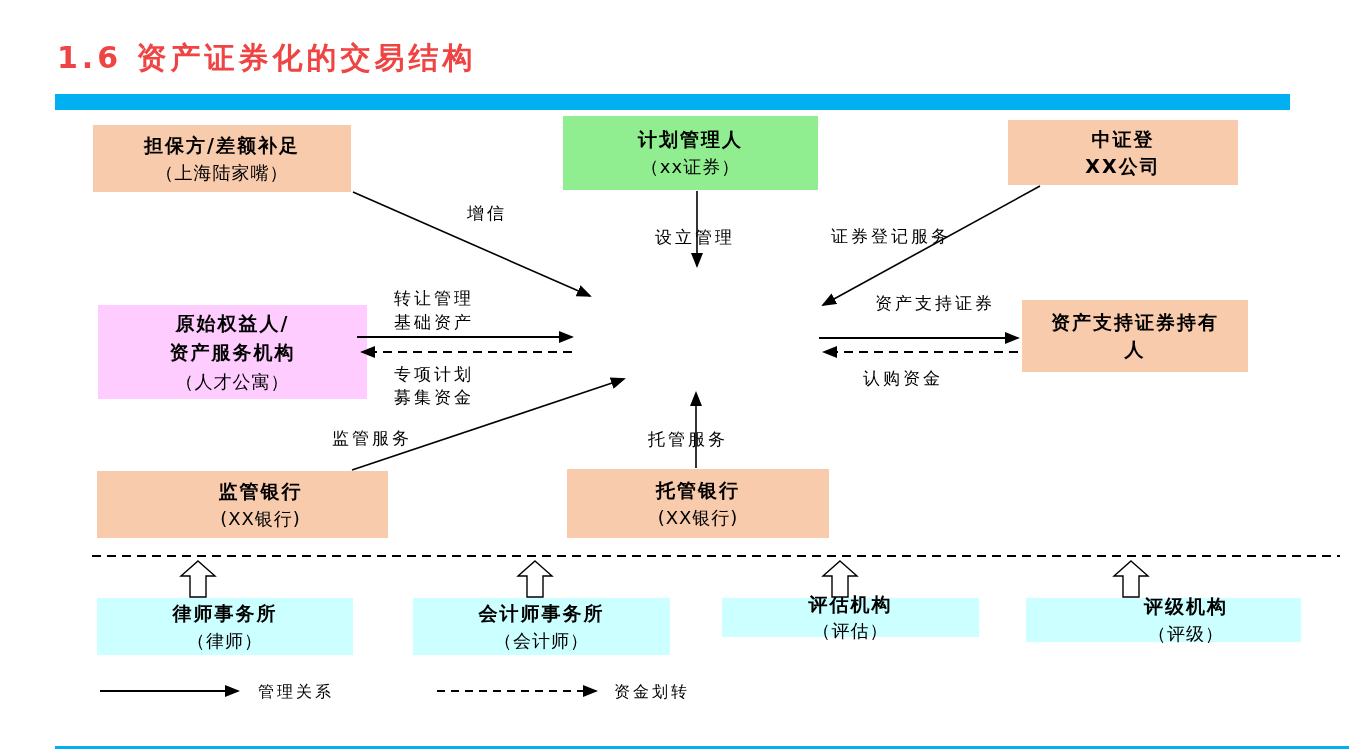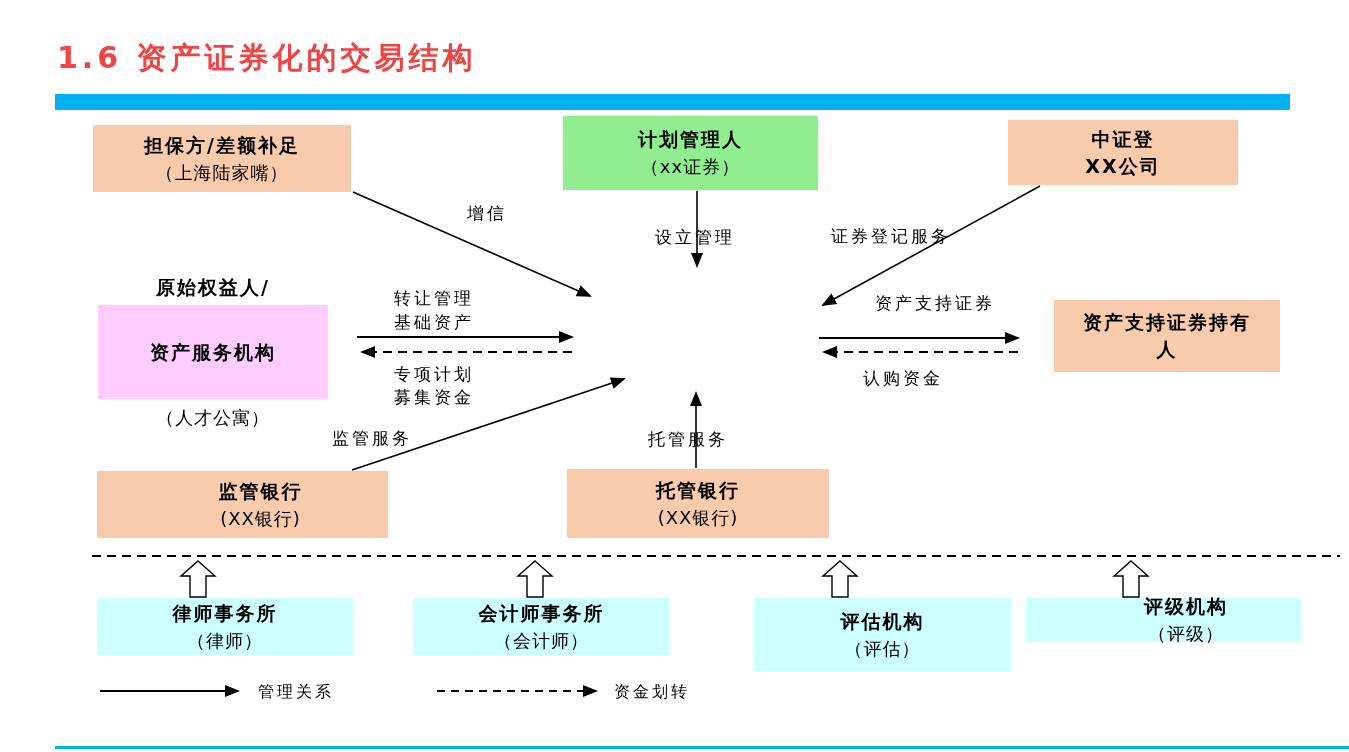--- a/index.html
+++ b/index.html
@@ -56,28 +56,28 @@
   <div class="box green" style="left:563px;top:116px;width:255px;height:74px;">
     <span class="l1">计划管理人</span>
     <span class="l2">（xx证券）</span>
   </div>
 
   <div class="box peach" style="left:1008px;top:120px;width:230px;height:65px;">
     <span class="l1">中证登</span>
     <span class="l1">XX公司</span>
   </div>
 
-  <div class="box pink" style="left:98px;top:305px;width:230px;height:94px;line-height:29px;gap:36px;">
+  <div class="box pink" style="left:98px;top:305px;width:269px;height:94px;line-height:29px;">
     <span class="l1">原始权益人/</span>
     <span class="l1">资产服务机构</span>
     <span class="l2">（人才公寓）</span>
   </div>
 
 
-  <div class="box peach" style="left:1022px;top:300px;width:226px;height:72px;margin-left:32px;">
+  <div class="box peach" style="left:1022px;top:300px;width:226px;height:72px;">
     <span class="l1">资产支持证券持有</span>
     <span class="l1">人</span>
   </div>
 
   <div class="box peach" style="left:97px;top:471px;width:255px;height:67px;padding-left:36px;">
     <span class="l1">监管银行</span>
     <span class="l2">(XX银行)</span>
   </div>
 
   <div class="box peach" style="left:567px;top:469px;width:262px;height:69px;">
@@ -88,21 +88,21 @@
   <div class="box cyan" style="left:97px;top:598px;width:256px;height:57px;">
     <span class="l1">律师事务所</span>
     <span class="l2">（律师）</span>
   </div>
 
   <div class="box cyan" style="left:413px;top:598px;width:257px;height:57px;">
     <span class="l1">会计师事务所</span>
     <span class="l2">（会计师）</span>
   </div>
 
-  <div class="box cyan" style="left:754px;top:598px;width:257px;height:73px;">
+  <div class="box cyan" style="left:722px;top:598px;width:257px;height:39px;font-family:Liberation Serif, serif;">
     <span class="l1">评估机构</span>
     <span class="l2">（评估）</span>
   </div>
 
   <div class="box cyan" style="left:1026px;top:598px;width:230px;height:44px;padding-left:45px;">
     <span class="l1">评级机构</span>
     <span class="l2">（评级）</span>
   </div>
 
   <svg class="wires" width="1349" height="752" viewBox="0 0 1349 752">

